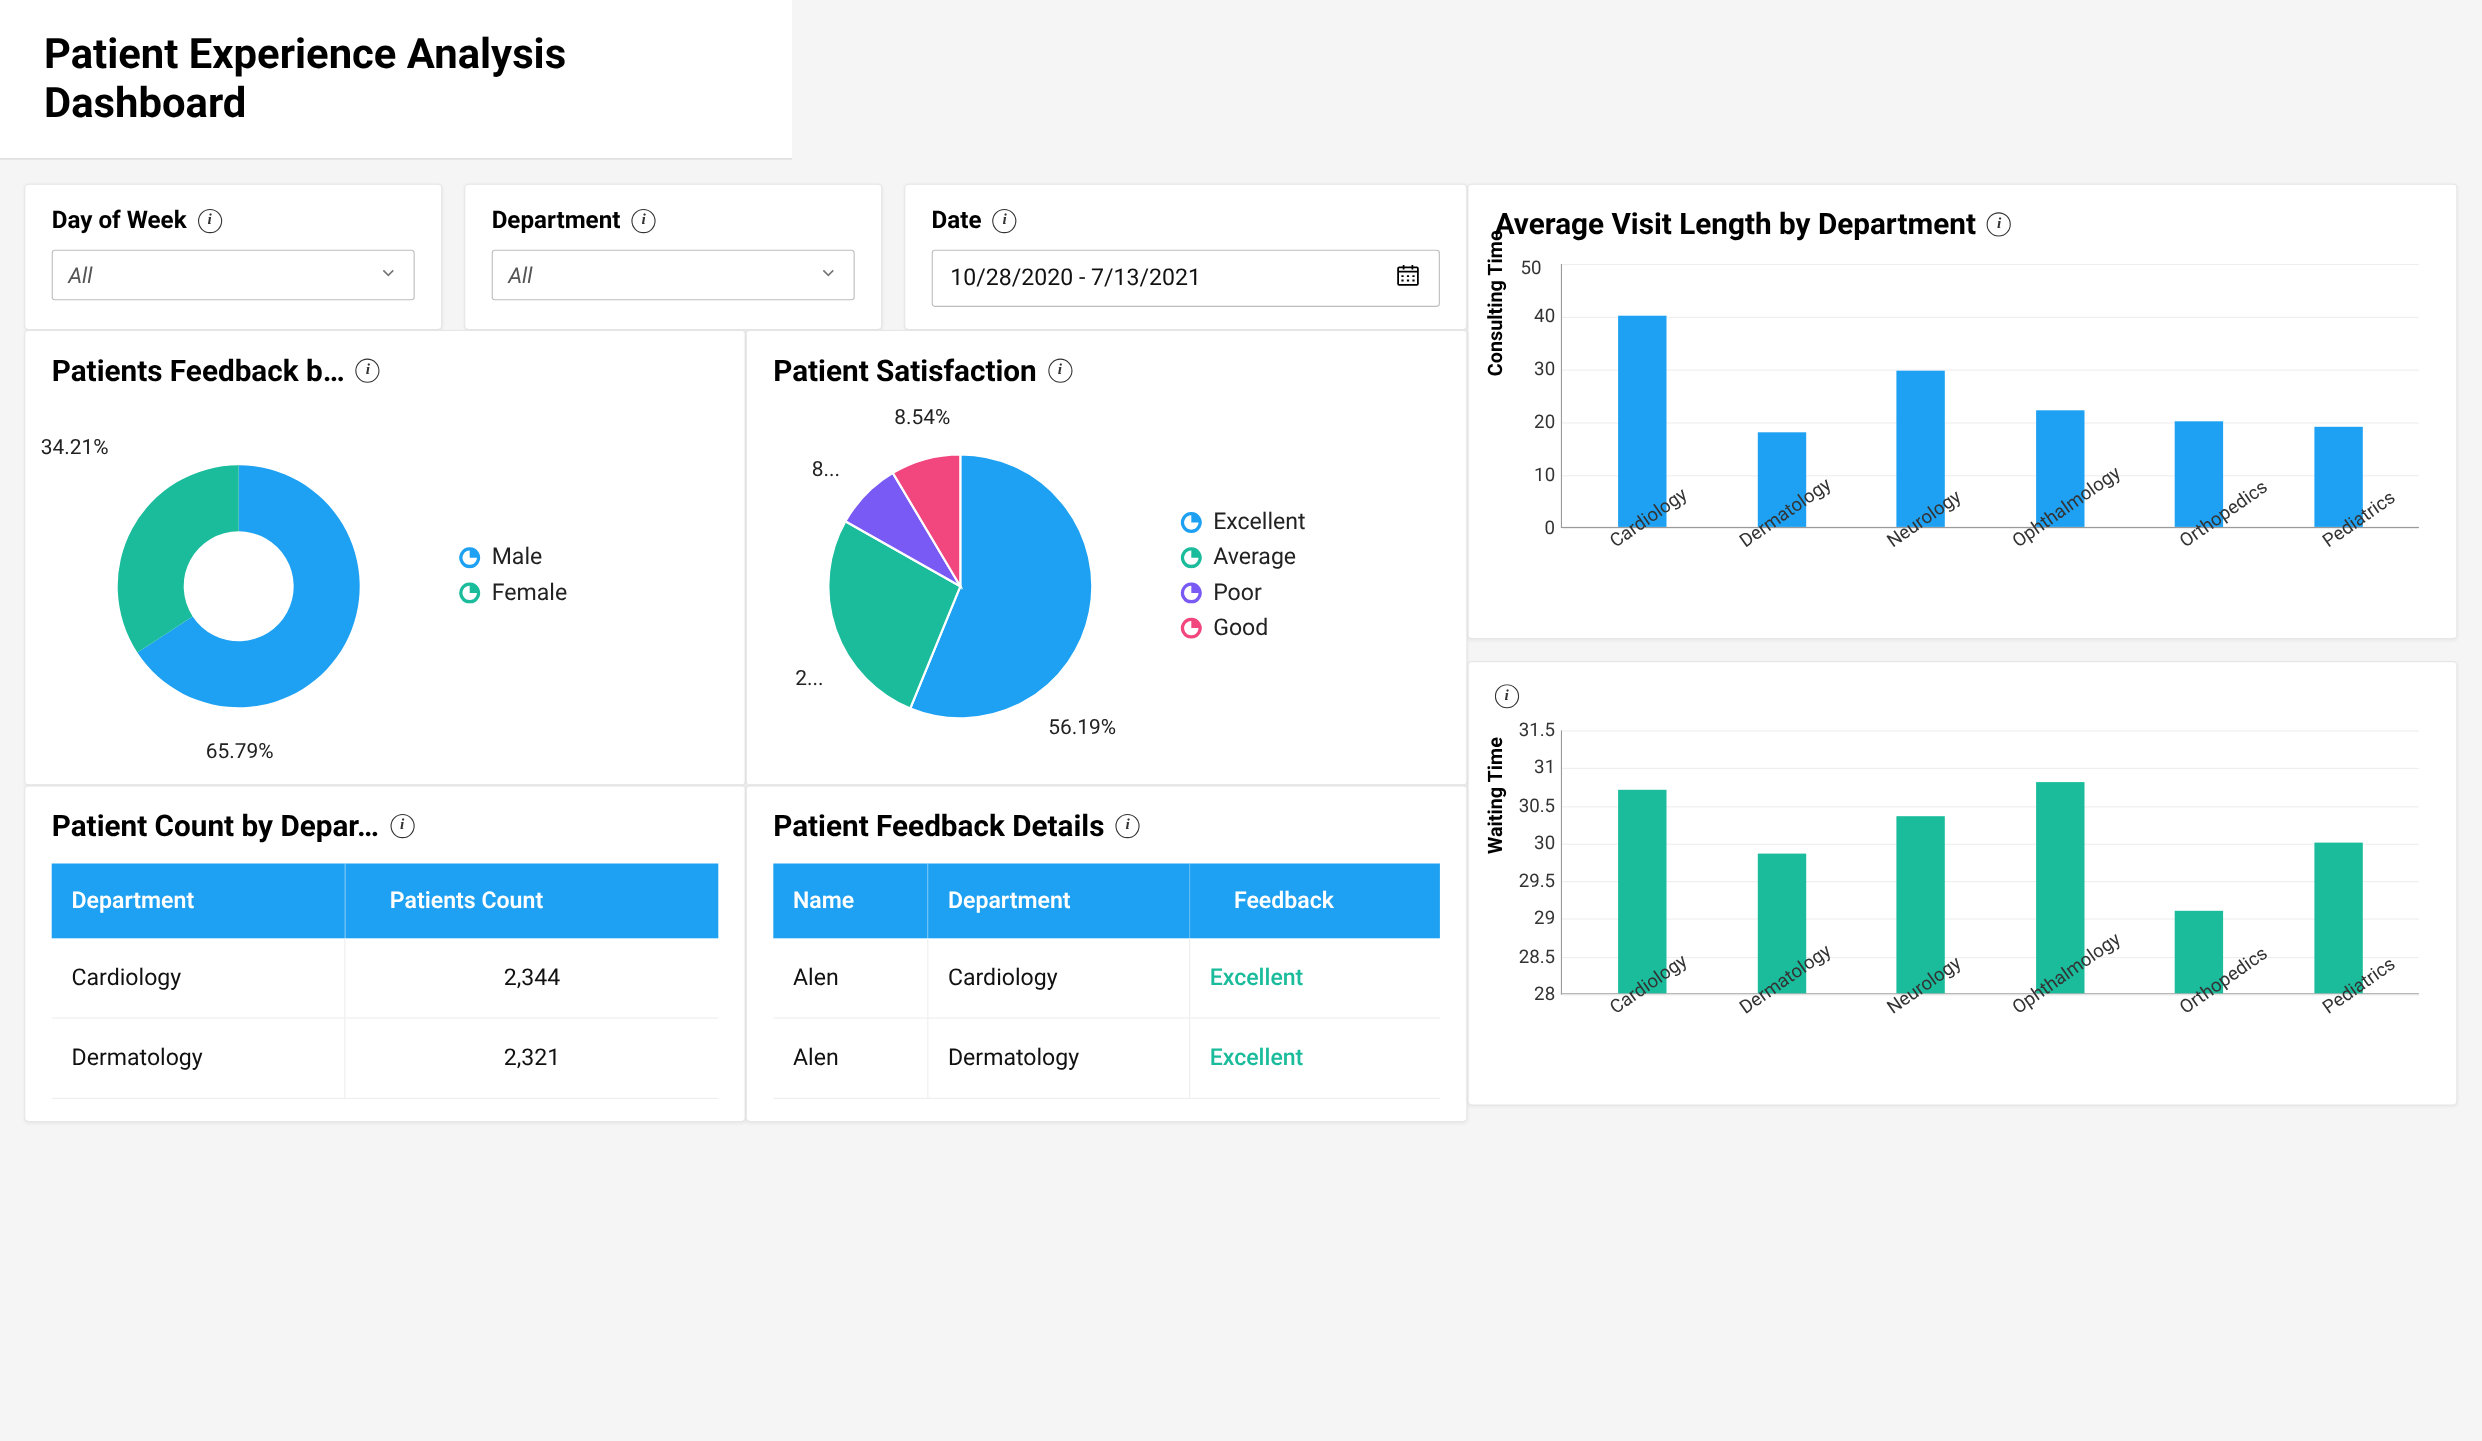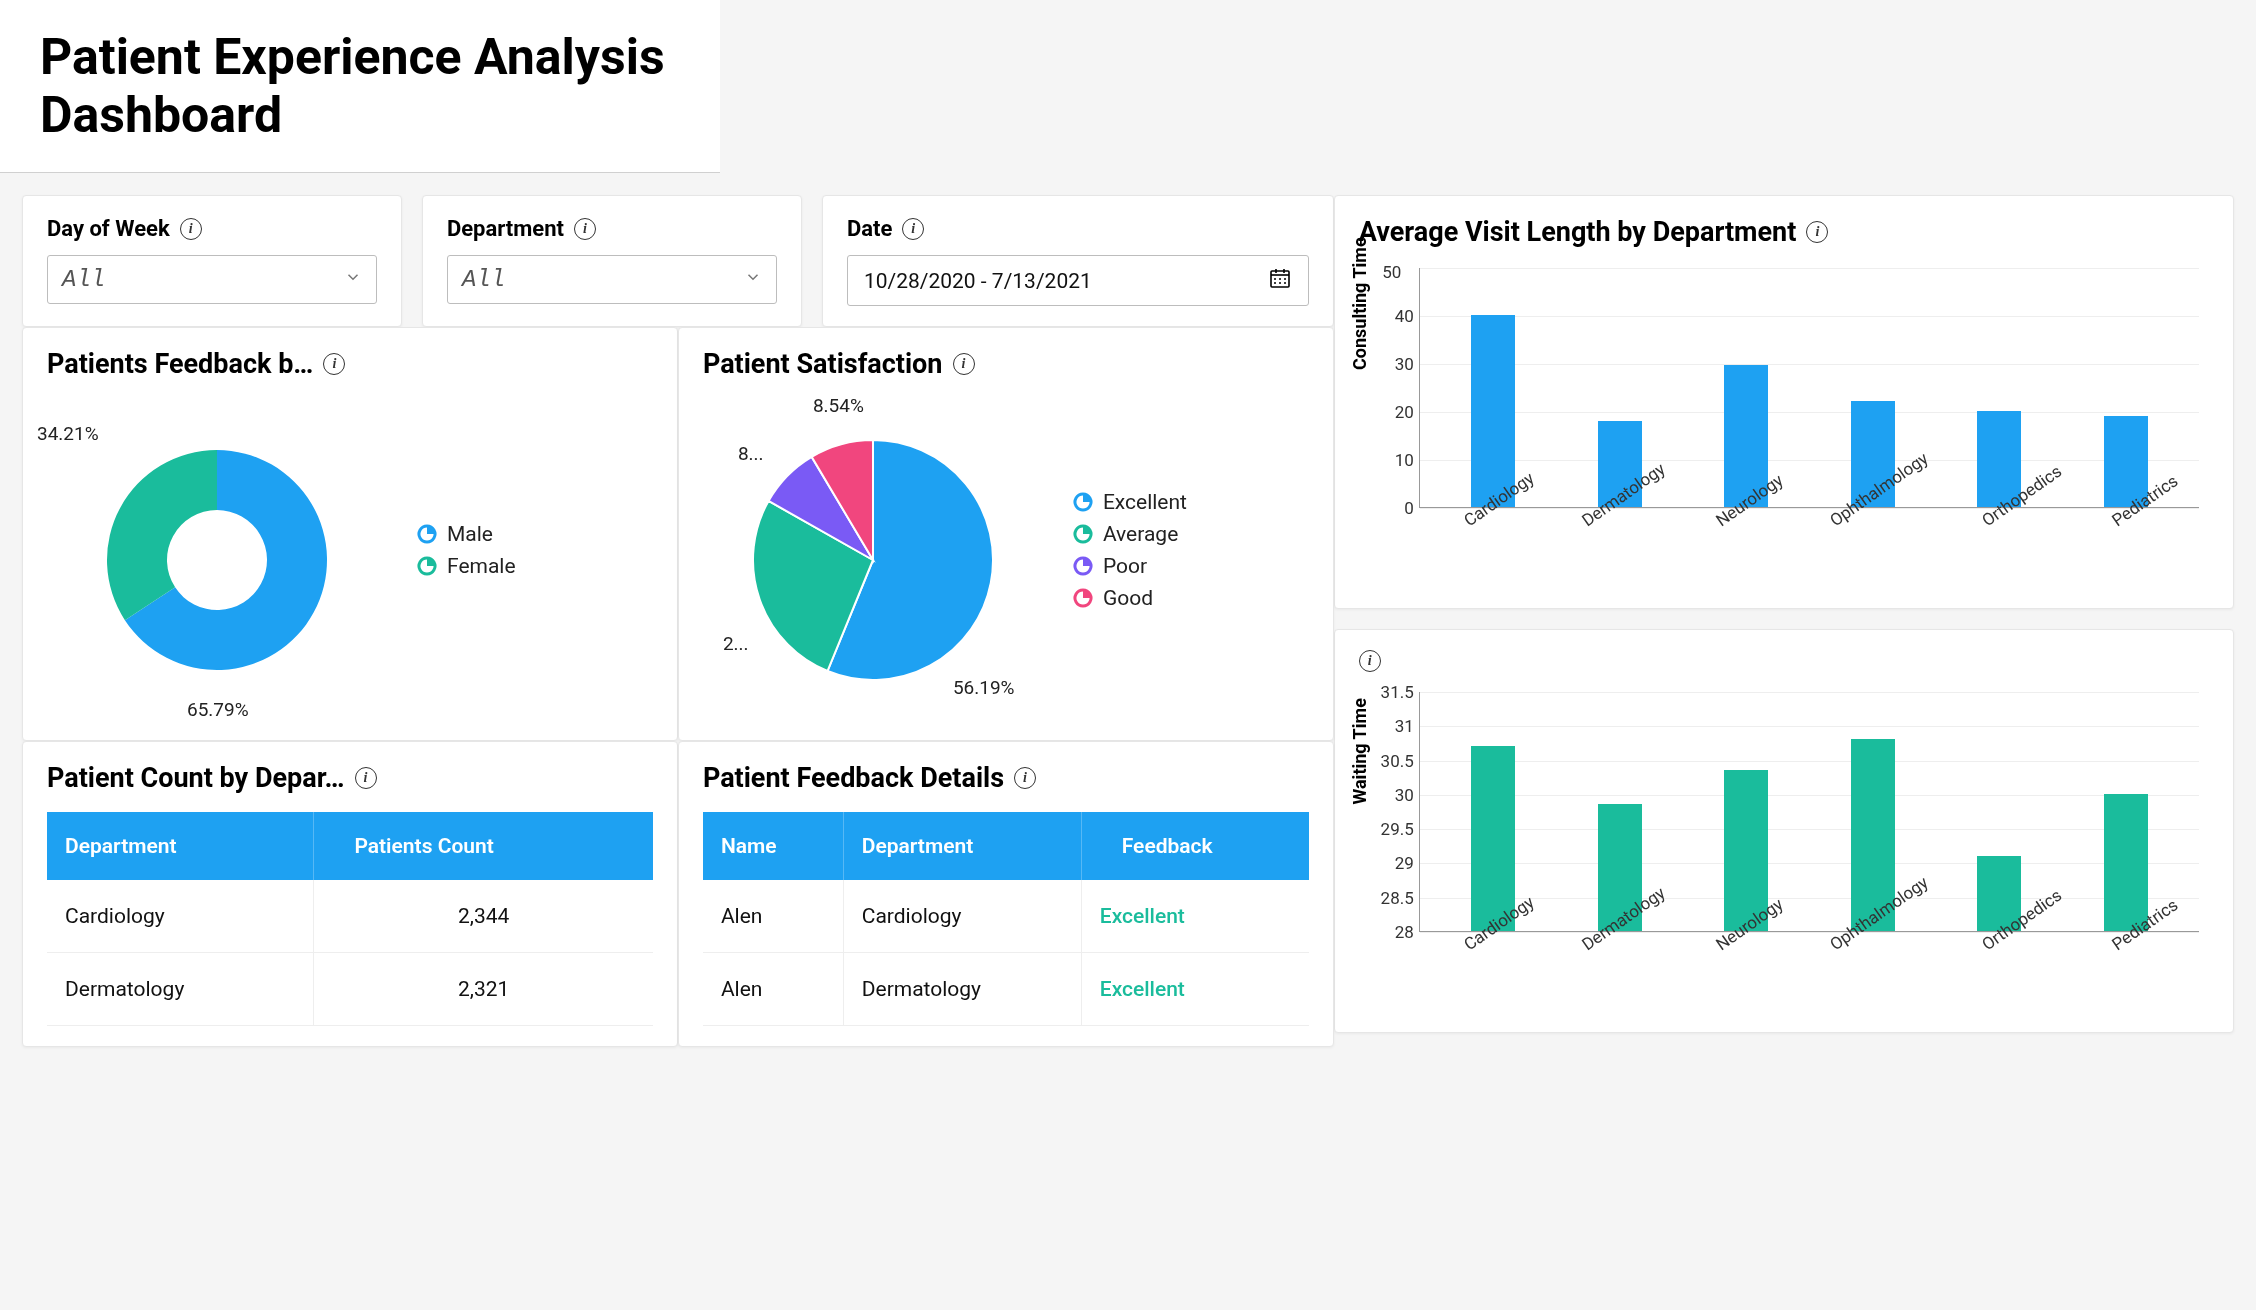--- a/index.html
+++ b/index.html
@@ -9,21 +9,21 @@
     width: 2256px;
     height: 1310px;
     overflow: hidden;
   }
   .page-title-bar {
     background: #fff;
     padding: 28px 40px;
     border-bottom: 1px solid #d0d0d0;
     width: 720px;
   }
-  .page-title { font-size: 50px; font-weight: 700; color: #000; }
+  .page-title { font-size: 38px; font-weight: 700; color: #000; }
   .dashboard {
     display: grid;
     grid-template-columns: 1.02fr 1.02fr 1.4fr;
     padding: 22px;
   }
   .card {
     background: #fff;
     border: 1px solid #e6e6e6;
     border-radius: 4px;
     padding: 20px 24px;
@@ -57,28 +57,27 @@
   }
   
   .filters { grid-column: 1 / span 2; display: flex; gap: 20px; }
   .filter-card { flex: 1; }
   .filter-card.date { flex: 1.4; }
   .filter-label { font-size: 22px; font-weight: 700; display: flex; align-items: center; gap: 10px; margin-bottom: 14px;}
   .select-box {
     border: 1px solid #bdbdbd;
     border-radius: 3px;
     padding: 10px 14px;
-    font-size: 24px;
+    font-size: 20px;
     font-style: italic;
     color: #555;
     display: flex;
     justify-content: space-between;
     align-items: center;
     cursor: pointer;
-    font-family: Liberation Mono, monospace;
   }
   .select-box .chev { font-style: normal; color: #777; }
   .date-box {
     border: 1px solid #bdbdbd;
     border-radius: 3px;
     padding: 10px 16px;
     font-size: 21px;
     color: #111;
     display: flex;
     justify-content: space-between;

